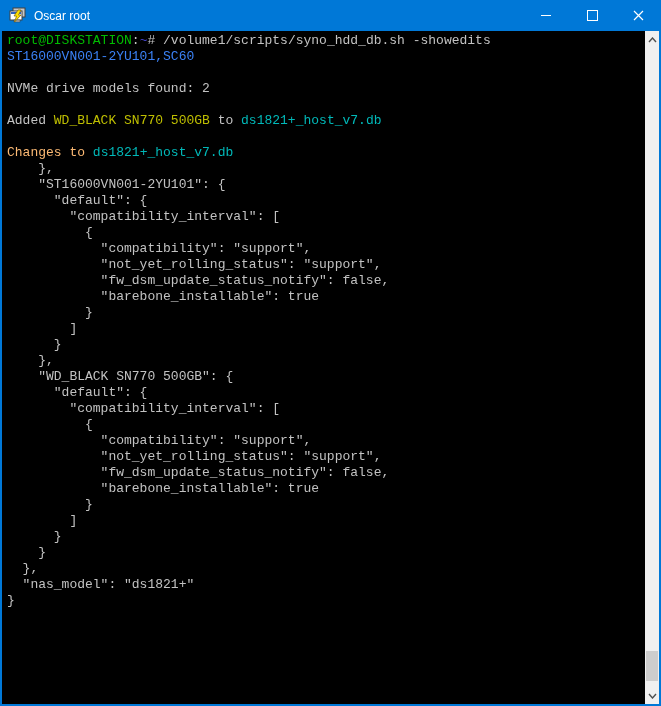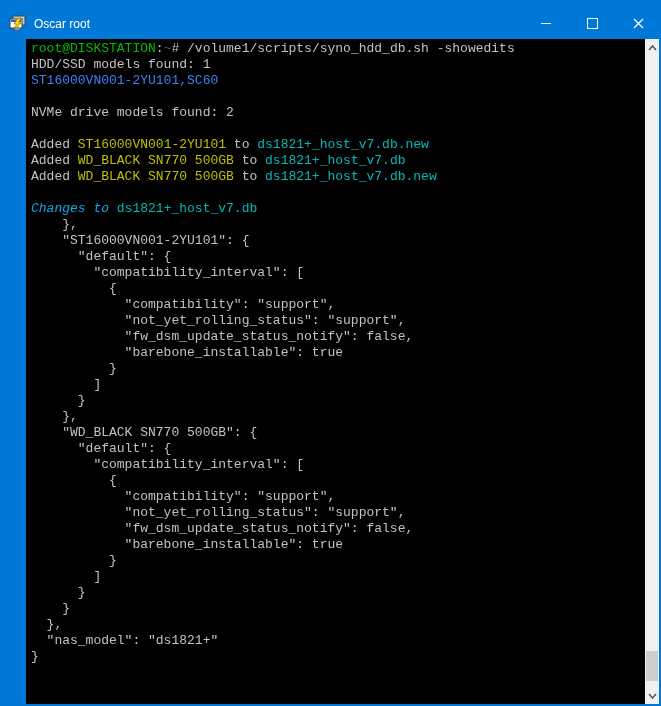--- a/index.html
+++ b/index.html
@@ -1,21 +1,21 @@
 <!DOCTYPE html>
 <html><head>
 <meta charset="utf-8">
 <style>
   html,body{margin:0;padding:0;}
   body{width:661px;height:706px;font-family:"Liberation Sans",sans-serif;}
   .window{
     width:661px;height:706px;box-sizing:border-box;
     display:flex;flex-direction:column;
     background:#0078d7;
-    padding:8px 2px 2px 2px;
+    padding:0 2px 2px 2px;
   }
   .titlebar{
     height:31px;flex:0 0 31px;display:flex;align-items:center;
     background:#0078d7;margin:0 -2px;padding:0 0 0 0;
   }
   .title-icon{margin-left:9px;display:flex;align-items:center;}
   .title-text{
     color:#ffffff;font-size:12px;margin-left:7px;flex:1;
     white-space:nowrap;overflow:hidden;
   }
@@ -23,21 +23,20 @@
   .ctrl{
     width:46px;height:31px;display:flex;align-items:center;justify-content:center;
     background:transparent;border:none;padding:0;cursor:default;
   }
   .min-glyph{width:10px;height:0;border-top:1px solid #ffffff;display:block;}
   .max-glyph{width:9px;height:9px;border:1px solid #ffffff;display:block;background:transparent;}
   .content{flex:1;display:flex;min-height:0;}
   .screen{
     flex:1;background:#000000;overflow:hidden;
     padding:2px 0 0 5px;
-    margin-left:24px;
   }
   .term-line{
     font-family:"Liberation Mono","DejaVu Sans Mono",monospace;
     font-size:13px;line-height:16px;height:16px;
     white-space:pre;letter-spacing:0;
   }
   .scrollbar{
     flex:0 0 14px;width:14px;background:#f0f0f0;
     display:flex;flex-direction:column;
   }
@@ -78,30 +77,27 @@
         <svg width="11" height="11" viewBox="0 0 11 11" aria-hidden="true">
           <path d="M1 1 L10 10 M10 1 L1 10" stroke="#ffffff" stroke-width="1.2"></path>
         </svg>
       </button>
     </div>
   </div>
 
   <div class="content">
     <div class="screen" style="background: rgb(0, 0, 0);">
         <div class="term-line"><span style="color: rgb(0, 187, 0);">root@DISKSTATION</span><span style="color: rgb(194, 194, 194);">:</span><span style="color: rgb(71, 71, 207);">~</span><span style="color: rgb(194, 194, 194);"># </span><span style="color: rgb(194, 194, 194);">/volume1/scripts/syno_hdd_db.sh -showedits</span></div>
-        <div class="term-line"><span style="color: rgb(194, 194, 194);">HDD/SSD models found: 1</span></div>
         <div class="term-line"><span style="color: #3b82f6;">ST16000VN001-2YU101,SC60</span></div>
         <div class="term-line"> </div>
         <div class="term-line"><span style="color: rgb(194, 194, 194);">NVMe drive models found: 2</span></div>
         <div class="term-line"> </div>
-        <div class="term-line"><span style="color: rgb(194, 194, 194);">Added </span><span style="color: rgb(191, 191, 0);">ST16000VN001-2YU101</span><span style="color: rgb(194, 194, 194);"> to </span><span style="color: rgb(0, 185, 185);">ds1821+_host_v7.db.new</span></div>
         <div class="term-line"><span style="color: rgb(194, 194, 194);">Added </span><span style="color: rgb(191, 191, 0);">WD_BLACK SN770 500GB</span><span style="color: rgb(194, 194, 194);"> to </span><span style="color: rgb(0, 185, 185);">ds1821+_host_v7.db</span></div>
-        <div class="term-line"><span style="color: rgb(194, 194, 194);">Added </span><span style="color: rgb(191, 191, 0);">WD_BLACK SN770 500GB</span><span style="color: rgb(194, 194, 194);"> to </span><span style="color: rgb(0, 185, 185);">ds1821+_host_v7.db.new</span></div>
         <div class="term-line"> </div>
-        <div class="term-line"><span style="color: #0ea5e9; font-style: italic;">Changes to </span><span style="color: rgb(0, 185, 185);">ds1821+_host_v7.db</span></div>
+        <div class="term-line"><span style="color: #fdba74;">Changes to </span><span style="color: rgb(0, 185, 185);">ds1821+_host_v7.db</span></div>
         <div class="term-line"><span style="color: rgb(194, 194, 194);">    },</span></div>
         <div class="term-line"><span style="color: rgb(194, 194, 194);">    "ST16000VN001-2YU101": {</span></div>
         <div class="term-line"><span style="color: rgb(194, 194, 194);">      "default": {</span></div>
         <div class="term-line"><span style="color: rgb(194, 194, 194);">        "compatibility_interval": [</span></div>
         <div class="term-line"><span style="color: rgb(194, 194, 194);">          {</span></div>
         <div class="term-line"><span style="color: rgb(194, 194, 194);">            "compatibility": "support",</span></div>
         <div class="term-line"><span style="color: rgb(194, 194, 194);">            "not_yet_rolling_status": "support",</span></div>
         <div class="term-line"><span style="color: rgb(194, 194, 194);">            "fw_dsm_update_status_notify": false,</span></div>
         <div class="term-line"><span style="color: rgb(194, 194, 194);">            "barebone_installable": true</span></div>
         <div class="term-line"><span style="color: rgb(194, 194, 194);">          }</span></div>

